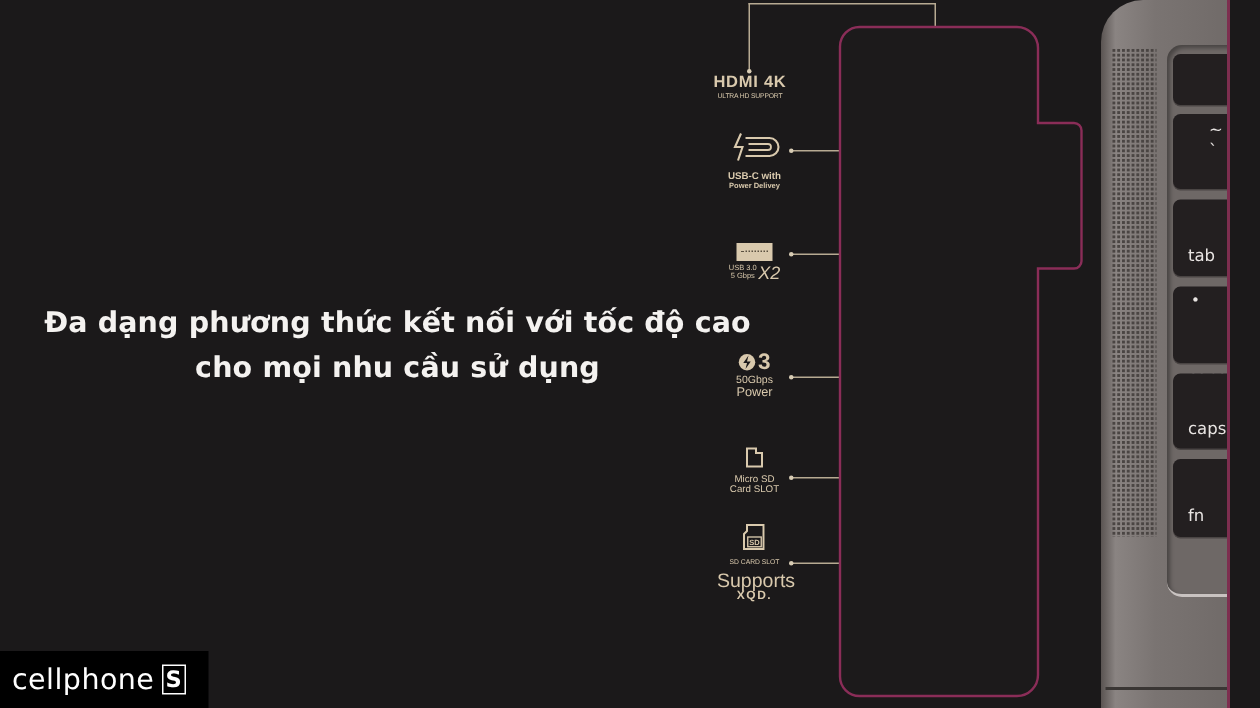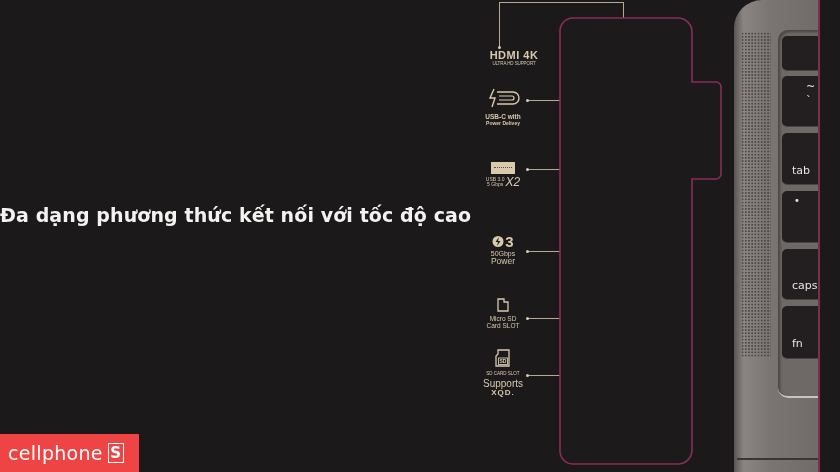--- a/index.html
+++ b/index.html
@@ -3,21 +3,21 @@
   <meta charset="utf-8">
   <style>
     html, body { margin:0; padding:0; }
     body {
       width:840px; height:472px; overflow:hidden; position:relative;
       background:#1b191a;
       font-family:"Liberation Sans", sans-serif;
     }
     .headline {
       position:absolute; left:0; top:200px; width:530px;
-      text-align:left; color:#f4f2f0; font-weight:bold;
+      text-align:center; color:#f4f2f0; font-weight:bold;
       font-size:19px; line-height:30px; letter-spacing:0.1px;
       font-family:"DejaVu Sans", sans-serif;
     }
     .headline div { white-space:nowrap; }
     .line-h { position:absolute; height:1px; background:#b7aa92; }
     .line-v { position:absolute; width:1px; background:#b7aa92; }
     .dot { position:absolute; width:3px; height:3px; border-radius:50%; background:#d8ccb4; }
     .port-label { position:absolute; text-align:center; color:#d9c9ad; line-height:1.05; }
     .hub { position:absolute; }
     .laptop {
@@ -42,34 +42,35 @@
     .key {
       position:absolute; left:782px; width:70px; background:#231f20;
       border-radius:5px; border-top-right-radius:0; border-bottom-right-radius:0;
       color:#e8e4e2; font-size:11px; font-family:"DejaVu Sans", sans-serif;
       box-shadow: 0 1px 0 #4a4544;
     }
     .key span { position:absolute; }
     .pink-edge { position:absolute; left:818px; top:0; width:2px; height:472px; background:#7d2e4f; }
     .dark-right { position:absolute; left:820px; top:0; width:20px; height:472px; background:#1b191a; }
     .logo {
-      position:absolute; left:0; top:434px; width:139px; height:38px; background:#ef4444;
+      position:absolute; left:0; top:434px; width:139px; height:38px; background:#000000;
       color:#fff; font-size:19px; font-family:"DejaVu Sans", sans-serif;
       display:flex; align-items:center; padding-left:8px; box-sizing:border-box; letter-spacing:0.3px;
     }
     .logo-s {
       display:inline-block; border:1.5px solid #fff; width:14px; height:18px; margin-left:5px;
       font-size:15px; line-height:18px; text-align:center; font-weight:bold;
     }
   </style>
 </head>
 <body>
 
 <div class="headline">
   <div>Đa dạng phương thức kết nối với tốc độ cao</div>
+  <div>cho mọi nhu cầu sử dụng</div>
 </div>
 
 <div class="line-h" style="left:499px; top:2px; width:125px;"></div>
 <div class="line-v" style="left:499px; top:2px; height:45px;"></div>
 <div class="line-v" style="left:623px; top:2px; height:17px;"></div>
 <div class="dot" style="left:498px; top:46px;"></div>
 
 <div class="line-h" style="left:528px; top:100px; width:32px;"></div>
 <div class="dot" style="left:526px; top:99px;"></div>
 
@@ -78,21 +79,21 @@
 
 <div class="line-h" style="left:528px; top:251px; width:32px;"></div>
 <div class="dot" style="left:526px; top:250px;"></div>
 
 <div class="line-h" style="left:528px; top:318px; width:32px;"></div>
 <div class="dot" style="left:526px; top:317px;"></div>
 
 <div class="line-h" style="left:528px; top:375px; width:32px;"></div>
 <div class="dot" style="left:526px; top:374px;"></div>
 
-<div class="port-label" style="left:484px; top:50px; width:60px;">
+<div class="port-label" style="left:470px; top:50px; width:60px;">
   <div style="font-size:11px; font-weight:bold; letter-spacing:0.5px;">HDMI 4K</div>
   <div style="font-size:4.5px; letter-spacing:-0.1px;">ULTRA HD SUPPORT</div>
 </div>
 
 <div class="port-label" style="left:478px; top:86px; width:50px;">
   <svg width="36" height="24" viewBox="0 0 36 24">
     <path d="M9 3 L5 12 L10 12 L7 21" fill="none" stroke="#d9c9ad" stroke-width="1.4"></path>
     <path d="M12 6 L28 6 A6 6 0 0 1 28 18 L12 18" fill="none" stroke="#d9c9ad" stroke-width="1.4"></path>
     <path d="M14 10 L27 10 A2 2 0 0 1 27 14 L14 14" fill="none" stroke="#d9c9ad" stroke-width="1.2"></path>
   </svg>
@@ -133,21 +134,21 @@
   <div style="font-size:6.5px;">Card SLOT</div>
 </div>
 
 <div class="port-label" style="left:478px; top:349px; width:50px;">
   <svg width="16" height="18" viewBox="0 0 16 18">
     <path d="M3 1 L14 1 L14 17 L1 17 L1 7 L3 5 Z" fill="none" stroke="#d9c9ad" stroke-width="1.3"></path>
     <rect x="3.5" y="9" width="9" height="6.5" fill="none" stroke="#d9c9ad" stroke-width="0.9"></rect>
     <text x="8" y="14.3" font-size="5" fill="#d9c9ad" text-anchor="middle" font-family="Liberation Sans, sans-serif" font-weight="bold">SD</text>
   </svg>
   <div style="font-size:4.5px; margin-top:1px;">SD CARD SLOT</div>
-  <div style="font-size:10px; margin-top:2px;">Supports</div>
+  <div style="font-size:13px; margin-top:2px;">Supports</div>
   <div style="font-size:8px; font-weight:bold; letter-spacing:1px;">XQD.</div>
 </div>
 
 <svg class="hub" style="left:558px; top:16px;" width="165" height="452" viewBox="0 0 165 452">
   <path d="M15 2 L120 2 A14 14 0 0 1 134 16 L134 66 L158 66 A5 5 0 0 1 163 71 L163 158 A5 5 0 0 1 158 163 L134 163 L134 434 A14 14 0 0 1 120 448 L15 448 A13 13 0 0 1 2 435 L2 15 A13 13 0 0 1 15 2 Z" fill="#1c1a1b" stroke="#8a2d58" stroke-width="1.6"></path>
 </svg>
 
 <div class="laptop"></div>
 <div class="speaker"></div>
 <div class="keyboard-well"></div>

